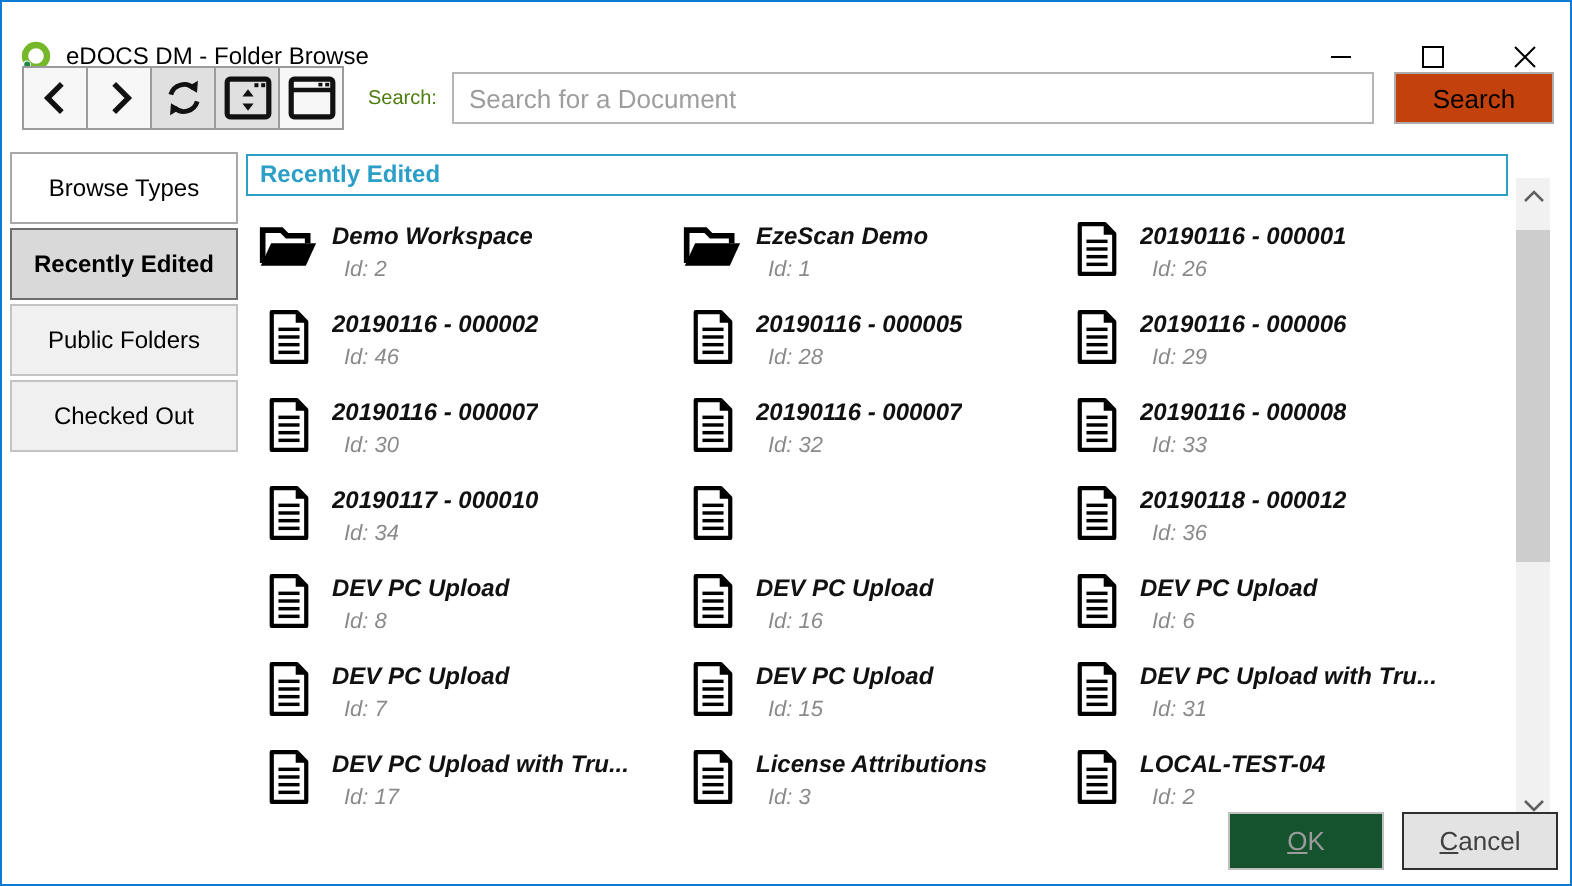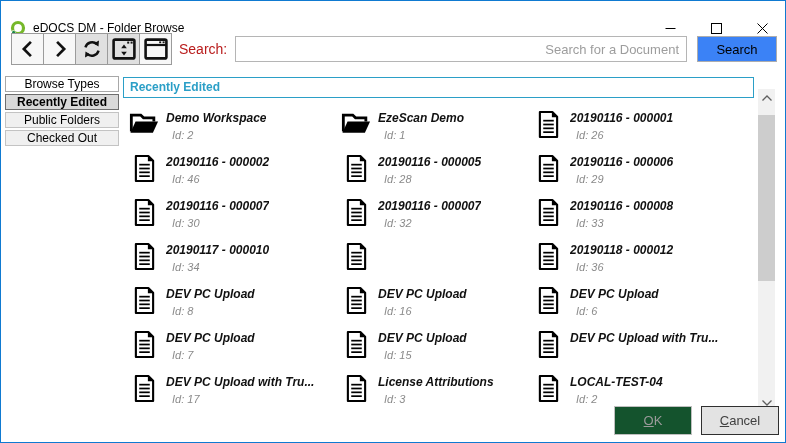--- a/index.html
+++ b/index.html
@@ -18,30 +18,30 @@
   .caption-btns { margin-left:auto; display:flex; height:30px; }
   .caption-btn { width:46px; height:30px; display:flex; align-items:center; justify-content:center; background:#fff; border:none; cursor:default; }
 
   
   .toolbar { position:absolute; top:32px; left:10px; right:8px; height:32px; display:flex; align-items:center; }
   .nav-group { display:flex; }
   .nav-btn { width:33px; height:32px; display:flex; align-items:center; justify-content:center;
              background:#f7f7f7; border:1px solid #9b9b9b; margin-left:-1px; }
   .nav-btn:first-child { margin-left:0; }
   .nav-btn.active { background:#e0e0e0; }
-  .search-label { margin-left:7px; font-size:14px; color:#b91c1c; }
+  .search-label { margin-left:12px; font-size:10px; color:#4d7c0f; }
   .search-input { margin-left:8px; flex:1; height:26px; border:1px solid #b5b5b5; font-size:13px; padding:0 7px;
-                  font-family:"Liberation Sans", sans-serif; color:#222; outline:none;text-align:right; }
+                  font-family:"Liberation Sans", sans-serif; color:#222; outline:none; }
   .search-input::placeholder { color:#9d9d9d; }
-  .search-btn { margin-left:10px; width:80px; height:26px; background:#3b82f6; border:1px solid #adadad;
+  .search-btn { margin-left:10px; width:80px; height:26px; background:#c2410c; border:1px solid #adadad;
                 font-size:13px; font-family:"Liberation Sans", sans-serif; color:#000; }
 
   
   .sidebar { position:absolute; top:75px; left:4px; width:114px; }
-  .side-tab { height:16px; margin-bottom:2px; display:flex; align-items:center; justify-content:center;
+  .side-tab { height:36px; margin-bottom:2px; display:flex; align-items:center; justify-content:center;
               font-size:12px; color:#000; background:#f0f0f0; border:1px solid #c3c3c3; cursor:default; }
   .side-tab.first { background:#ffffff; border-color:#a8a8a8; }
   .side-tab.selected { background:#d9d9d9; border:1px solid #6e6e6e; font-weight:bold; }
 
   
   .header-box { position:absolute; top:76px; left:122px; width:631px; height:21px;
                 border:1px solid #2b9fc7; color:#2b9fc7; font-weight:bold; font-size:12px;
                 line-height:19px; padding-left:6px; background:#fff; }
 
   .item-grid { position:absolute; top:100px; left:122px; width:632px; height:306px; overflow:hidden;
@@ -452,20 +452,21 @@
           <path d="M3 2 H16 L21 7 V28 H3 Z" fill="#fff" stroke="#000" stroke-width="2.2" stroke-linejoin="round"></path>
           <path d="M15.5 1.5 L21.5 7.5 H15.5 Z" fill="#000"></path>
           <line x1="6.5" y1="11" x2="17.5" y2="11" stroke="#000" stroke-width="1.8"></line>
           <line x1="6.5" y1="15" x2="17.5" y2="15" stroke="#000" stroke-width="1.8"></line>
           <line x1="6.5" y1="19" x2="17.5" y2="19" stroke="#000" stroke-width="1.8"></line>
           <line x1="6.5" y1="23" x2="17.5" y2="23" stroke="#000" stroke-width="1.8"></line>
         </svg>
       </span>
       <span class="texts">
         <div class="item-title">DEV PC Upload with Tru...</div>
+        <div class="item-id">Id: 31</div>
       </span>
     </div>
 
     <div class="cell">
       <span class="icon-box">
 
         <svg width="23" height="29" viewBox="0 0 24 30">
           <path d="M3 2 H16 L21 7 V28 H3 Z" fill="#fff" stroke="#000" stroke-width="2.2" stroke-linejoin="round"></path>
           <path d="M15.5 1.5 L21.5 7.5 H15.5 Z" fill="#000"></path>
           <line x1="6.5" y1="11" x2="17.5" y2="11" stroke="#000" stroke-width="1.8"></line>

